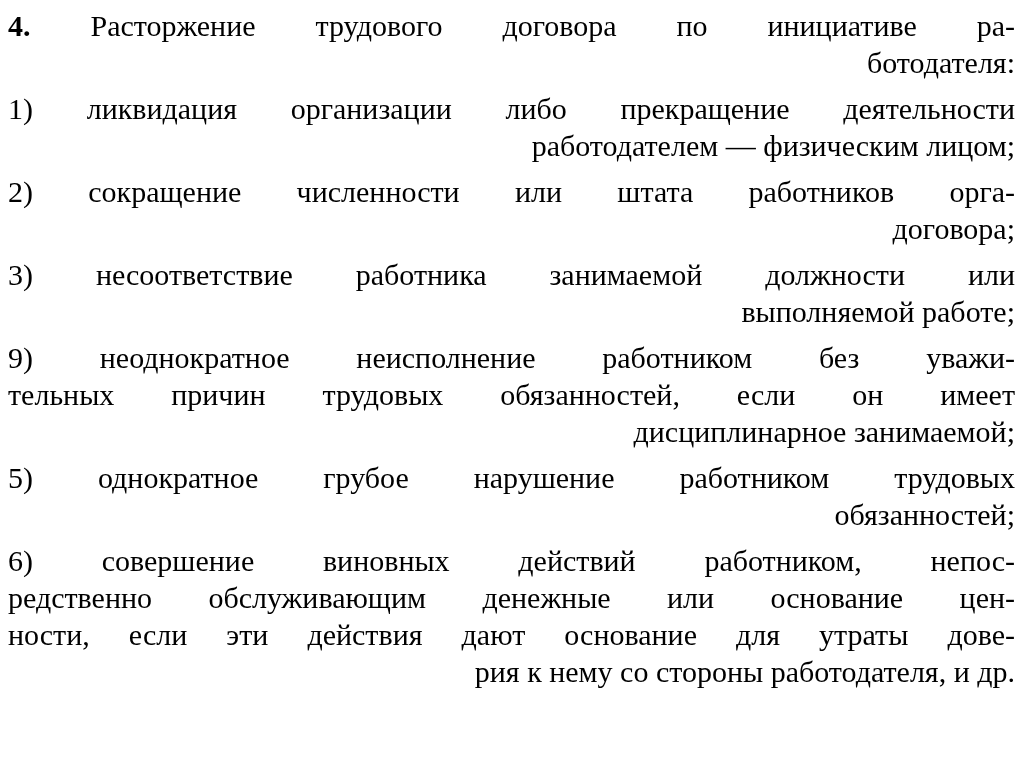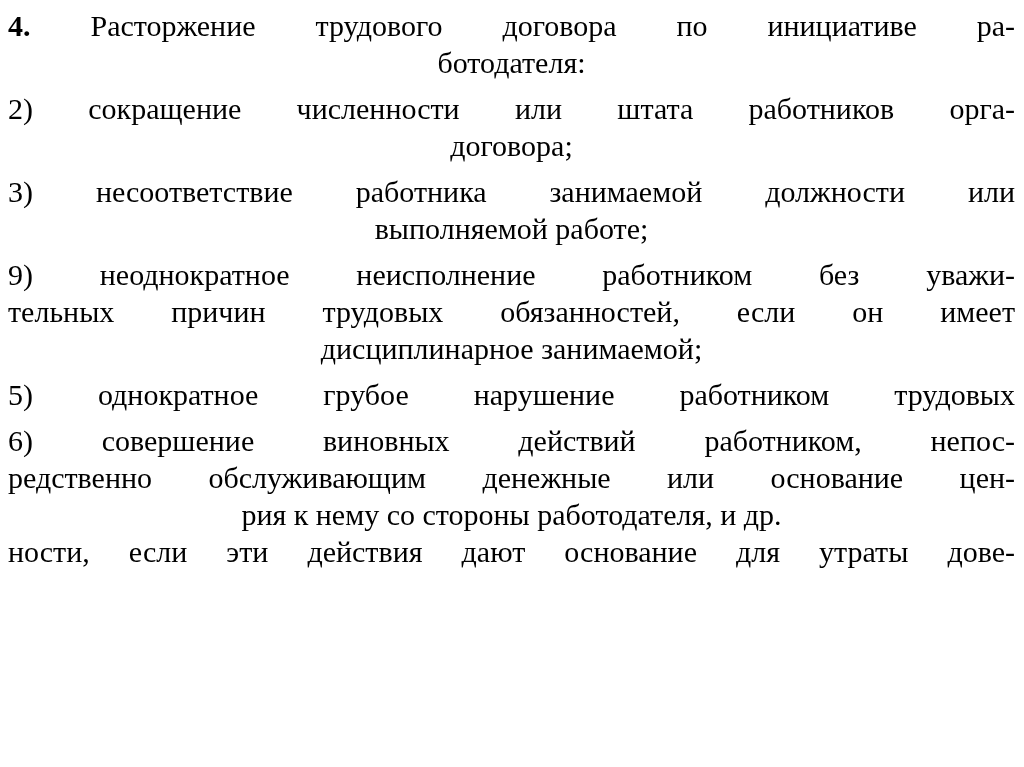--- a/index.html
+++ b/index.html
@@ -20,21 +20,21 @@
     background: #ffffff;
     color: #000000;
     font-family: "Liberation Serif", "DejaVu Serif", serif;
     font-size: 30px;
     line-height: 37px;
   }
   .para {
     margin: 0 0 9px 0;
   }
   .line {
-    text-align: center;
+    text-align: right;
     white-space: normal;
   }
   .line.just {
     text-align: justify;
     text-align-last: justify;
     text-justify: inter-word;
   }
   .num-bold {
     font-weight: bold;
   }
@@ -42,35 +42,40 @@
 </head>
 <body>
 
 <div class="slide">
   <div class="text-block" id="text-block">
       <div class="para">
         <div class="line just"><span class="num-bold">4.</span> Расторжение трудового договора по инициативе ра-</div>
         <div class="line">ботодателя:</div>
       </div>
       <div class="para">
+        <div class="line just">1) ликвидация организации либо прекращение деятельности</div>
+        <div class="line">работодателем — физическим лицом;</div>
+      </div>
+      <div class="para">
         <div class="line just">2) сокращение численности или штата работников орга-</div>
         <div class="line">договора;</div>
       </div>
       <div class="para">
         <div class="line just">3) несоответствие работника занимаемой должности или</div>
         <div class="line">выполняемой работе;</div>
       </div>
       <div class="para">
         <div class="line just">9) неоднократное неисполнение работником без уважи-</div>
         <div class="line just">тельных причин трудовых обязанностей, если он имеет</div>
         <div class="line">дисциплинарное занимаемой;</div>
       </div>
       <div class="para">
         <div class="line just">5) однократное грубое нарушение работником трудовых</div>
+        <div class="line">обязанностей;</div>
       </div>
       <div class="para">
         <div class="line just">6) совершение виновных действий работником, непос-</div>
         <div class="line just">редственно обслуживающим денежные или основание цен-</div>
+        <div class="line just">ности, если эти действия дают основание для утраты дове-</div>
         <div class="line">рия к нему со стороны работодателя, и др.</div>
-        <div class="line just">ности, если эти действия дают основание для утраты дове-</div>
       </div>
     </div>
 </div>
 
 </body></html>

